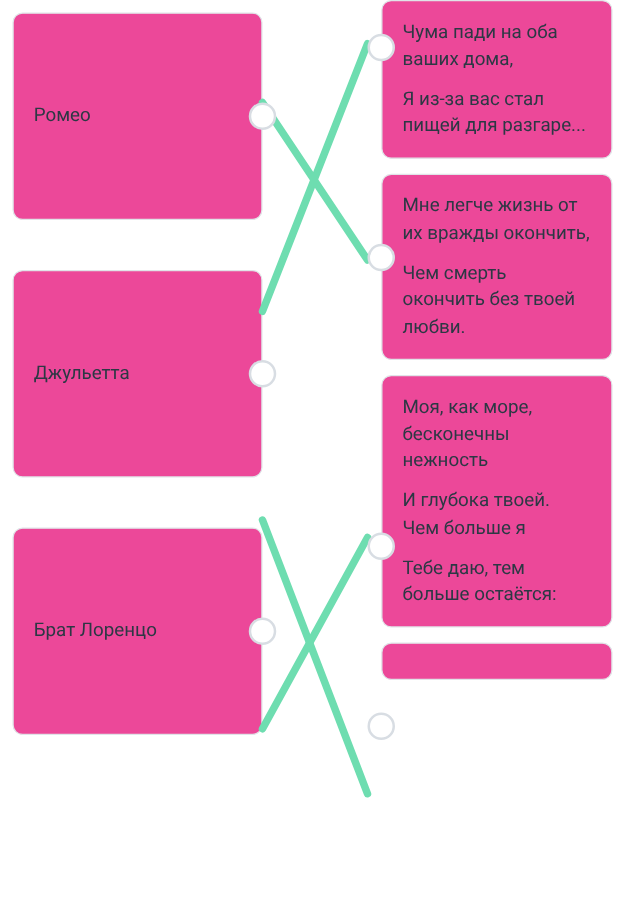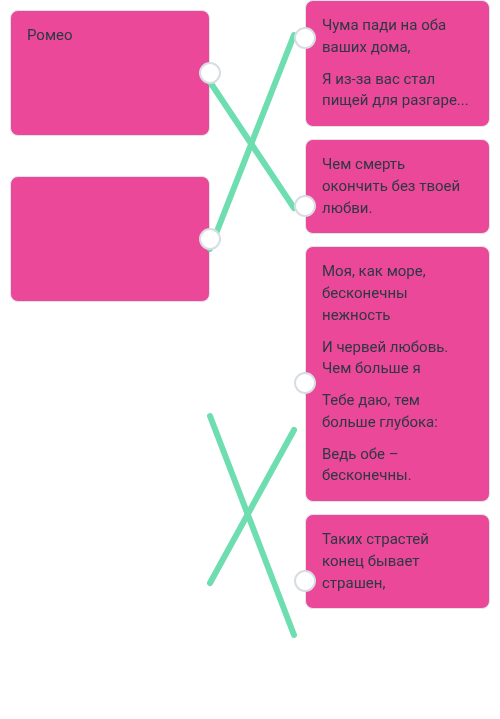--- a/index.html
+++ b/index.html
@@ -37,22 +37,23 @@
       border: 1px solid #e0e4e8;
       border-radius: 8px;
       padding: 14px 16px;
       background: #ec4899;
       position: relative;
       color: #2c3844;
       font-size: 15px;
       line-height: 1.45;
     }
     .left-card {
-      height: 126px;
+      height: 166px;
       display: flex;
+      align-items: center;
       margin-bottom: 40px;
     }
     .right-card {
       margin-bottom: 12px;
     }
     .right-card p {
       margin-bottom: 10px;
     }
     .right-card p:last-child {
       margin-bottom: 0;
@@ -106,40 +107,44 @@
 
     <line class="line" x1="210" y1="583" x2="294" y2="430"></line>
   </svg>
 
   <div class="left-column">
     <div class="card left-card">
       <span>Ромео</span>
       <div class="handle handle-right"></div>
     </div>
     <div class="card left-card">
+      <span>Джульетта</span>
+      <div class="handle handle-right"></div>
+    </div>
+    <div class="card left-card">
+      <span>Брат Лоренцо</span>
       <div class="handle handle-right"></div>
     </div>
   </div>
 
   <div class="right-column">
     <div class="card right-card">
       <div class="handle handle-left" style="top:26px"></div>
       <p>Чума пади на оба ваших дома,</p>
       <p>Я из-за вас стал пищей для разгаре...</p>
     </div>
     <div class="card right-card">
       <div class="handle handle-left" style="top:55px"></div>
+      <p>Мне легче жизнь от их вражды окончить,</p>
       <p>Чем смерть окончить без твоей любви.</p>
     </div>
     <div class="card right-card">
       <div class="handle handle-left" style="top:125px"></div>
       <p>Моя, как море, бесконечны нежность</p>
-      <p>И червей любовь. Чем больше я</p>
-      <p>Тебе даю, тем больше глубока:</p>
-      <p>Ведь обе – бесконечны.</p>
+      <p>И глубока твоей. Чем больше я</p>
+      <p>Тебе даю, тем больше остаётся:</p>
     </div>
     <div class="card right-card">
       <div class="handle handle-left" style="top:55px"></div>
-      <p>Таких страстей конец бывает страшен,</p>
     </div>
   </div>
 
 </div>
 
 </body></html>

